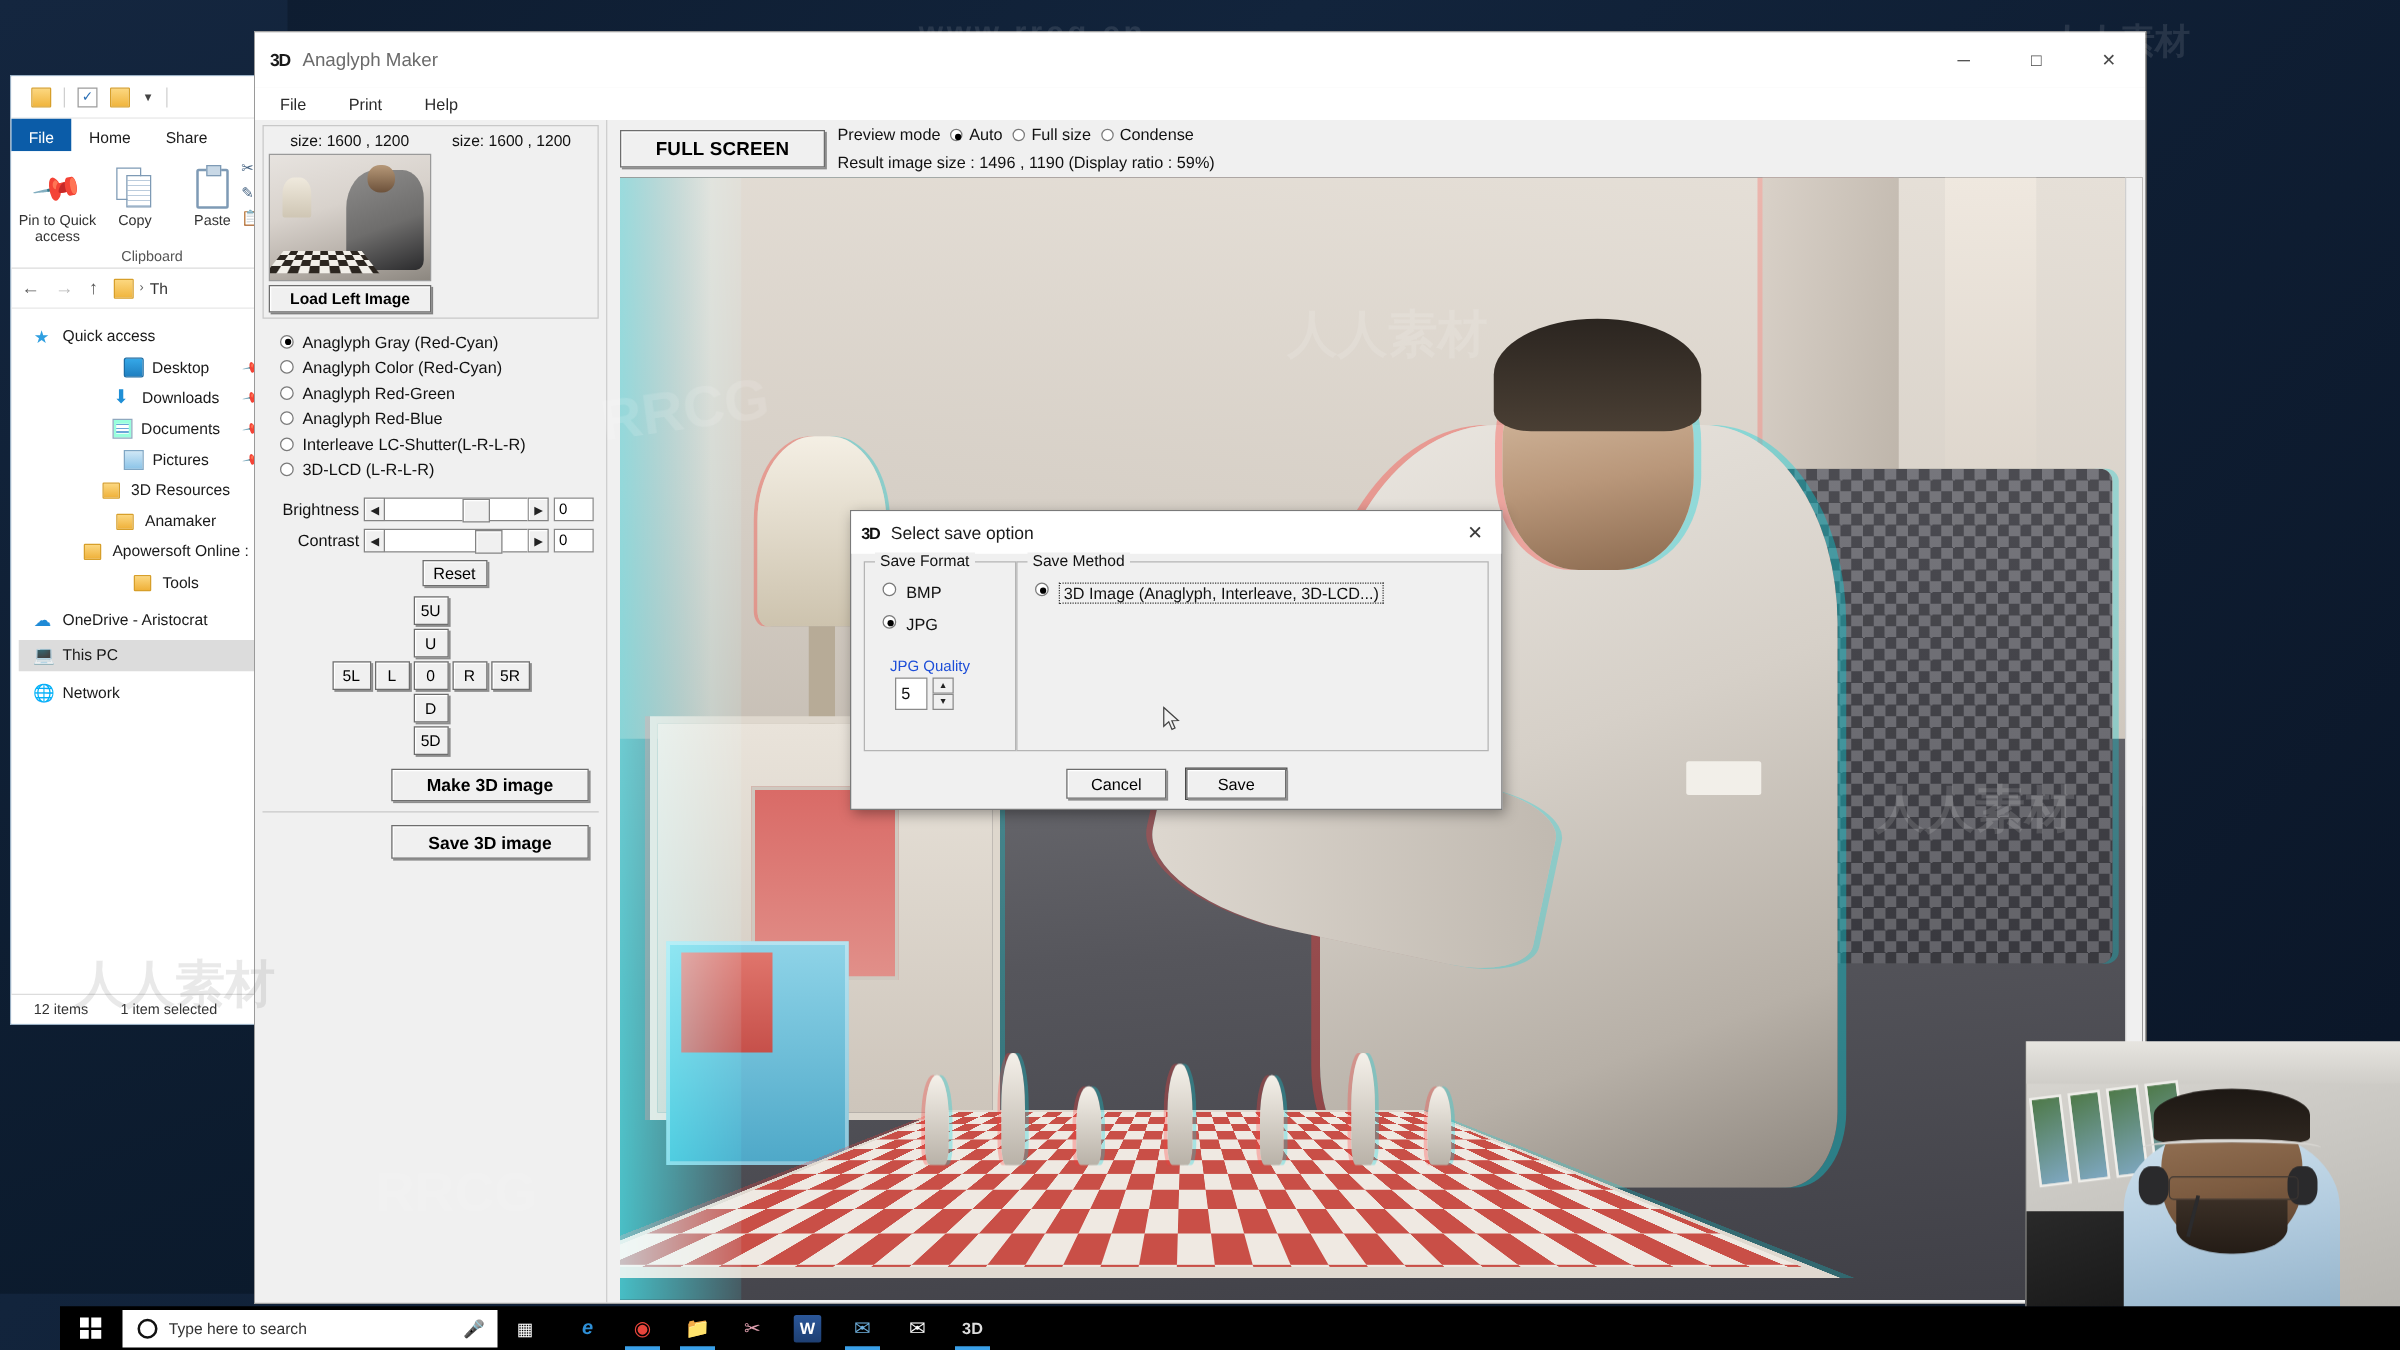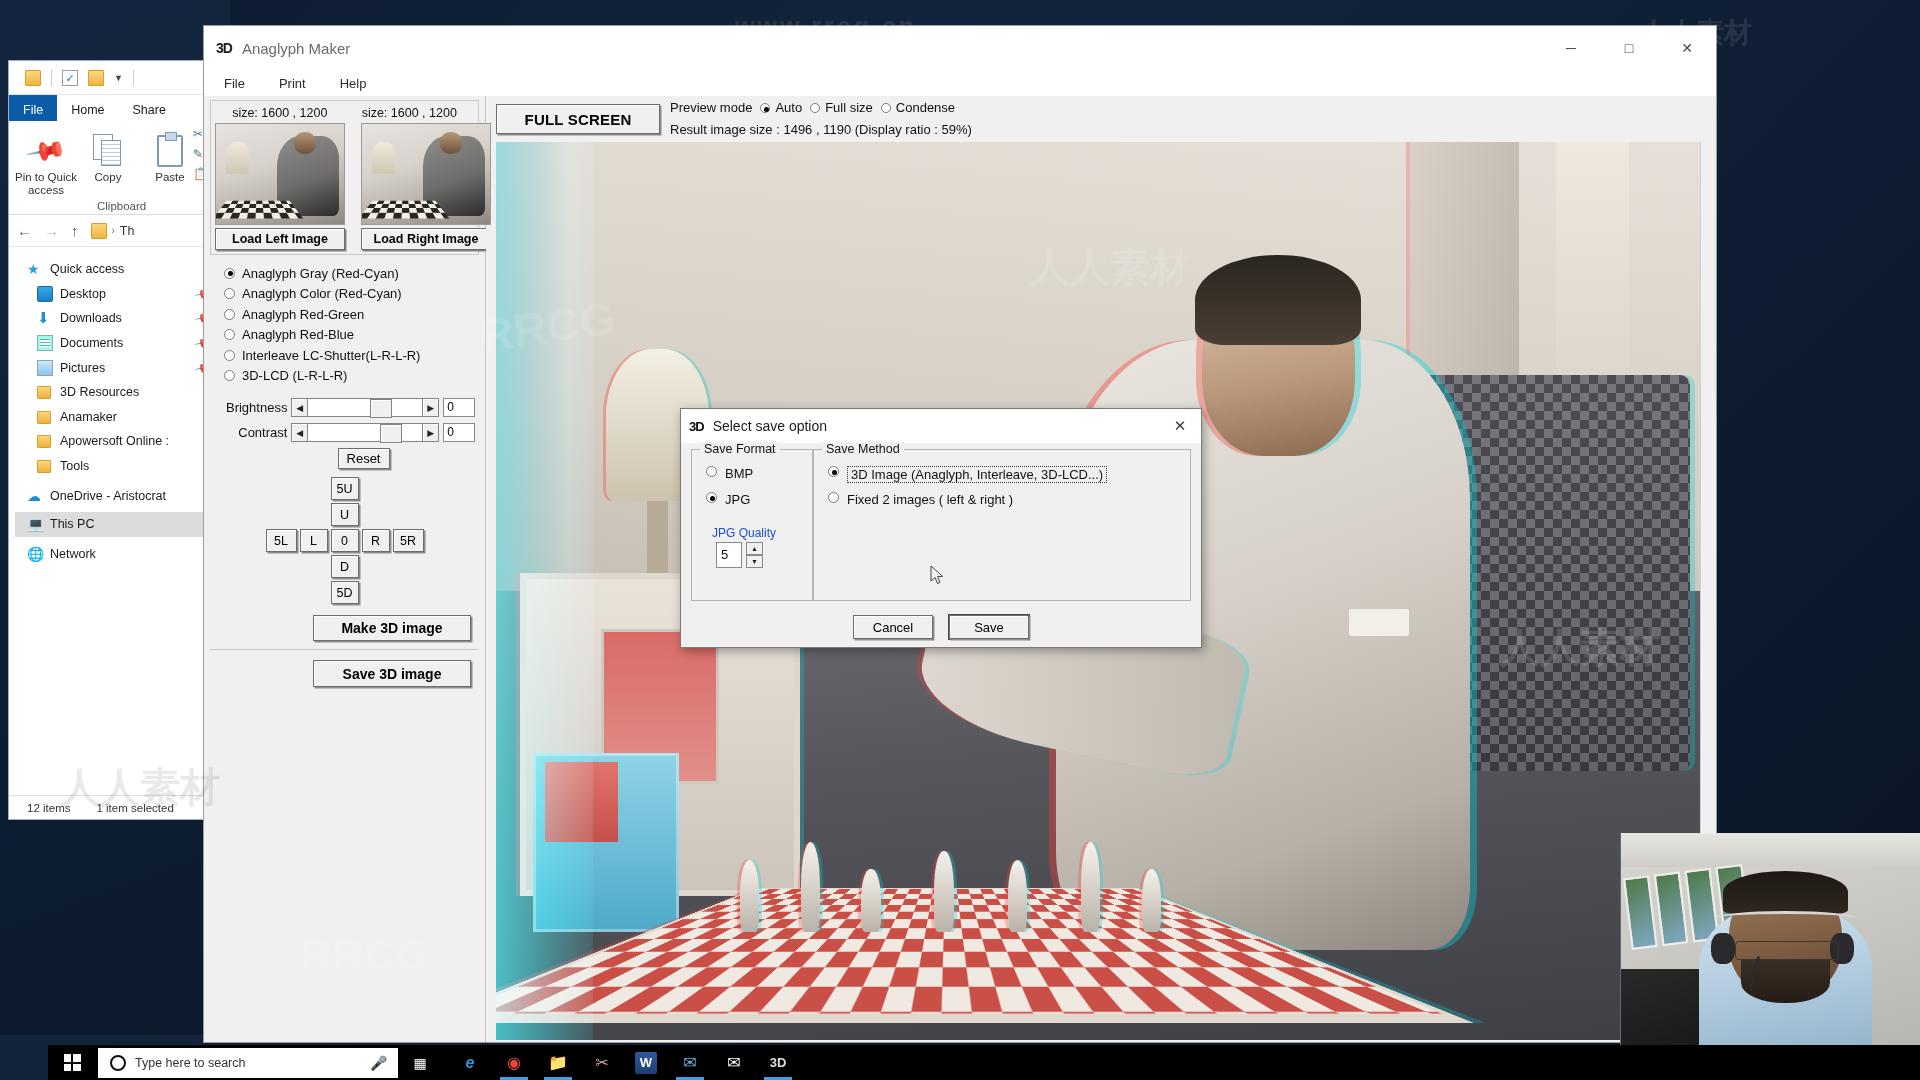--- a/index.html
+++ b/index.html
@@ -105,21 +105,21 @@
   }
   .nav-arrow { color: #5a5a5a; font-size: 15px; }
   .nav-arrow.dim { color: #b9b9b9; }
   #exp-crumb { display: flex; align-items: center; gap: 5px; font-size: 12.5px; }
 
   #exp-tree { padding: 10px 0 0 6px; font-size: 12.5px; color: #1a1a1a; }
   .tree-row {
     display: flex; align-items: center; height: 24.6px; gap: 7px; padding-left: 12px;
     position: relative;
   }
-  .tree-row.sub { padding-left: 22px; }
+  .tree-row.sub { padding-left: 22px; justify-content: center; }
   .tree-row.selected { background: #dcdcdc; }
   .t-ico { width: 16px; height: 16px; flex: 0 0 16px; position: relative; }
   .ico-star { color: #2f9fe0; font-size: 14px; line-height: 16px; }
   .ico-desktop { background: linear-gradient(#35a8e8, #1f7fc0); border: 1px solid #1a6ba3; border-radius: 2px; }
   .ico-dl { color: #1f8fd6; font-size: 15px; line-height: 15px; }
   .ico-doc { background: #fff; border: 1px solid #8fa8be;
     background-image: repeating-linear-gradient(#9fd 0 0); }
   .ico-doc::after { content:""; position:absolute; inset:3px 2px; background: repeating-linear-gradient(#6aa6d8 0 1px, #fff 1px 3px); }
   .ico-pic { background: linear-gradient(#cfe7f6, #8cc4e8); border: 1px solid #7fa6c4; }
   .ico-folder { background: linear-gradient(#fcd77f, #efb13a); border: 1px solid #d79f2a; border-radius: 1px; width:14px; height:13px; }
@@ -698,27 +698,20 @@
           <span>size: 1600 , 1200</span>
           <span>size: 1600 , 1200</span>
         </div>
         <div id="thumbs">
           <div class="thumb-col">
             <div class="thumb-img">
               <span class="thumb-person"></span>
                 <span class="thumb-head"></span>
             </div>
             <div class="load-btn">Load Left Image</div>
-          </div>
-          <div class="thumb-col">
-            <div class="thumb-img">
-              <span class="thumb-person"></span>
-                <span class="thumb-head"></span>
-            </div>
-            <div class="load-btn">Load Right Image</div>
           </div>
         </div>
       </div>
 
       <div id="radio-group">
         <div class="radio-row">
           <span class="rad on"></span>
           <span>Anaglyph Gray (Red-Cyan)</span>
         </div>
         <div class="radio-row">
@@ -891,24 +884,20 @@
         </div>
       </div>
 
       <div class="grp" id="grp-method">
         <span class="grp-title">Save Method</span>
         <div class="grp-inner">
           <div class="dlg-radio">
             <span class="rad on"></span>
             <span class="focus-box">3D Image (Anaglyph, Interleave, 3D-LCD...)</span>
           </div>
-          <div class="dlg-radio">
-            <span class="rad"></span>
-            <span>Fixed 2 images ( left &amp; right )</span>
-          </div>
         </div>
       </div>
     </div>
 
     <div id="dlg-buttons">
       <div class="plain-btn dlg-btn">Cancel</div>
       <div class="plain-btn dlg-btn" id="save-dlg-btn">Save</div>
     </div>
   </div>
 </div>

